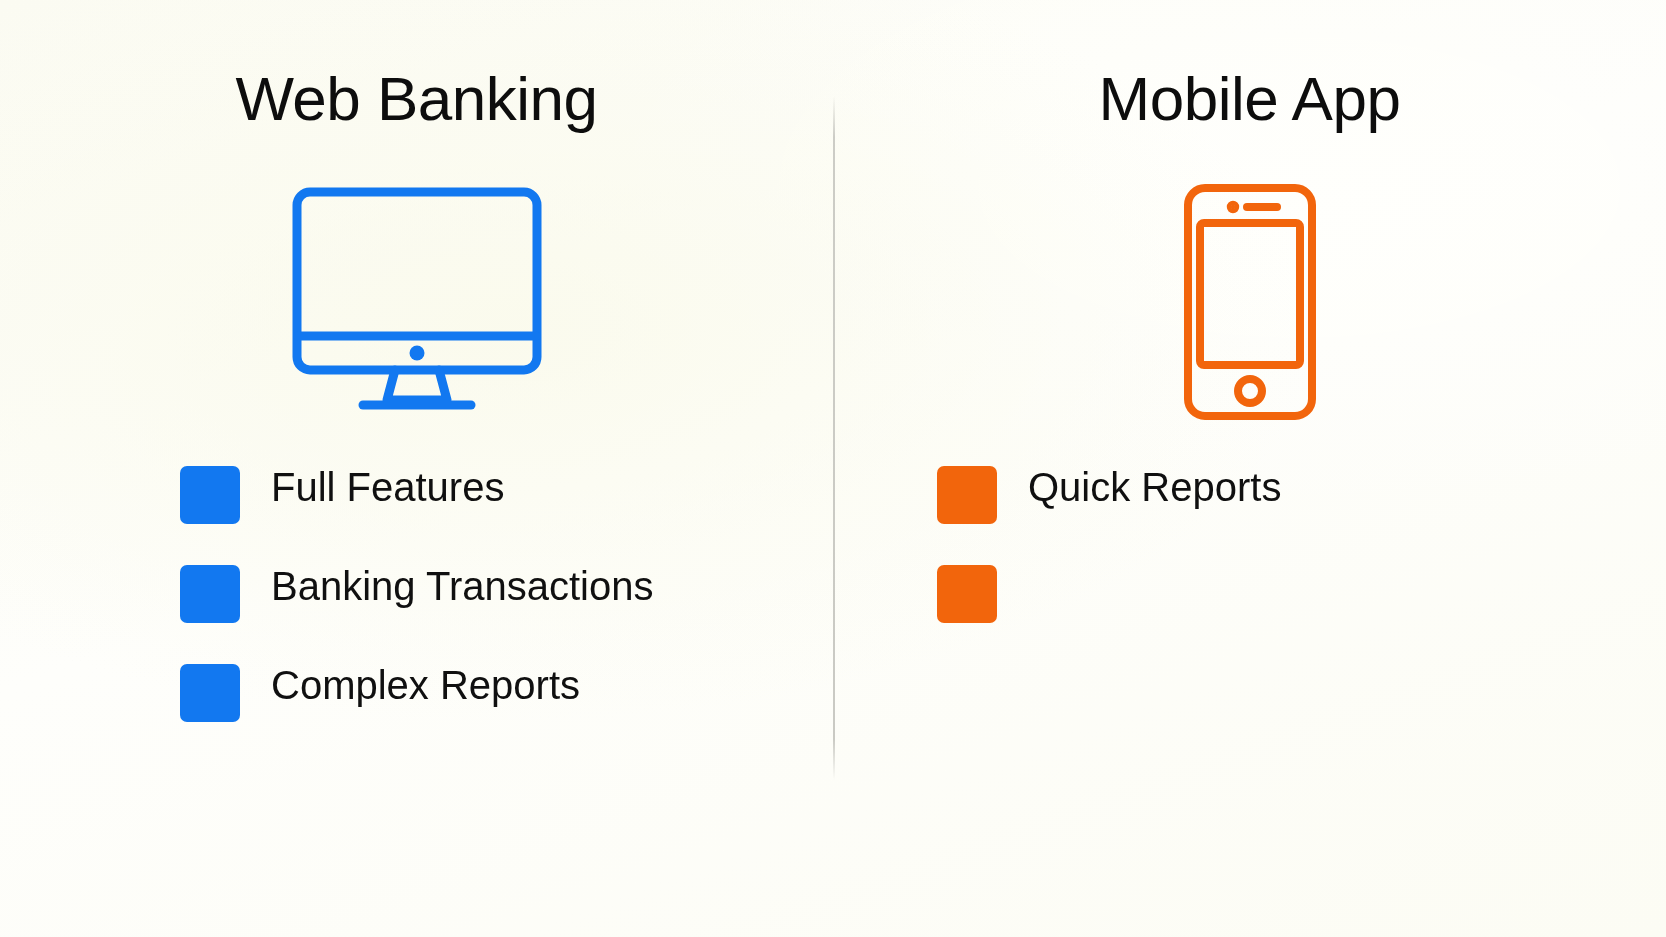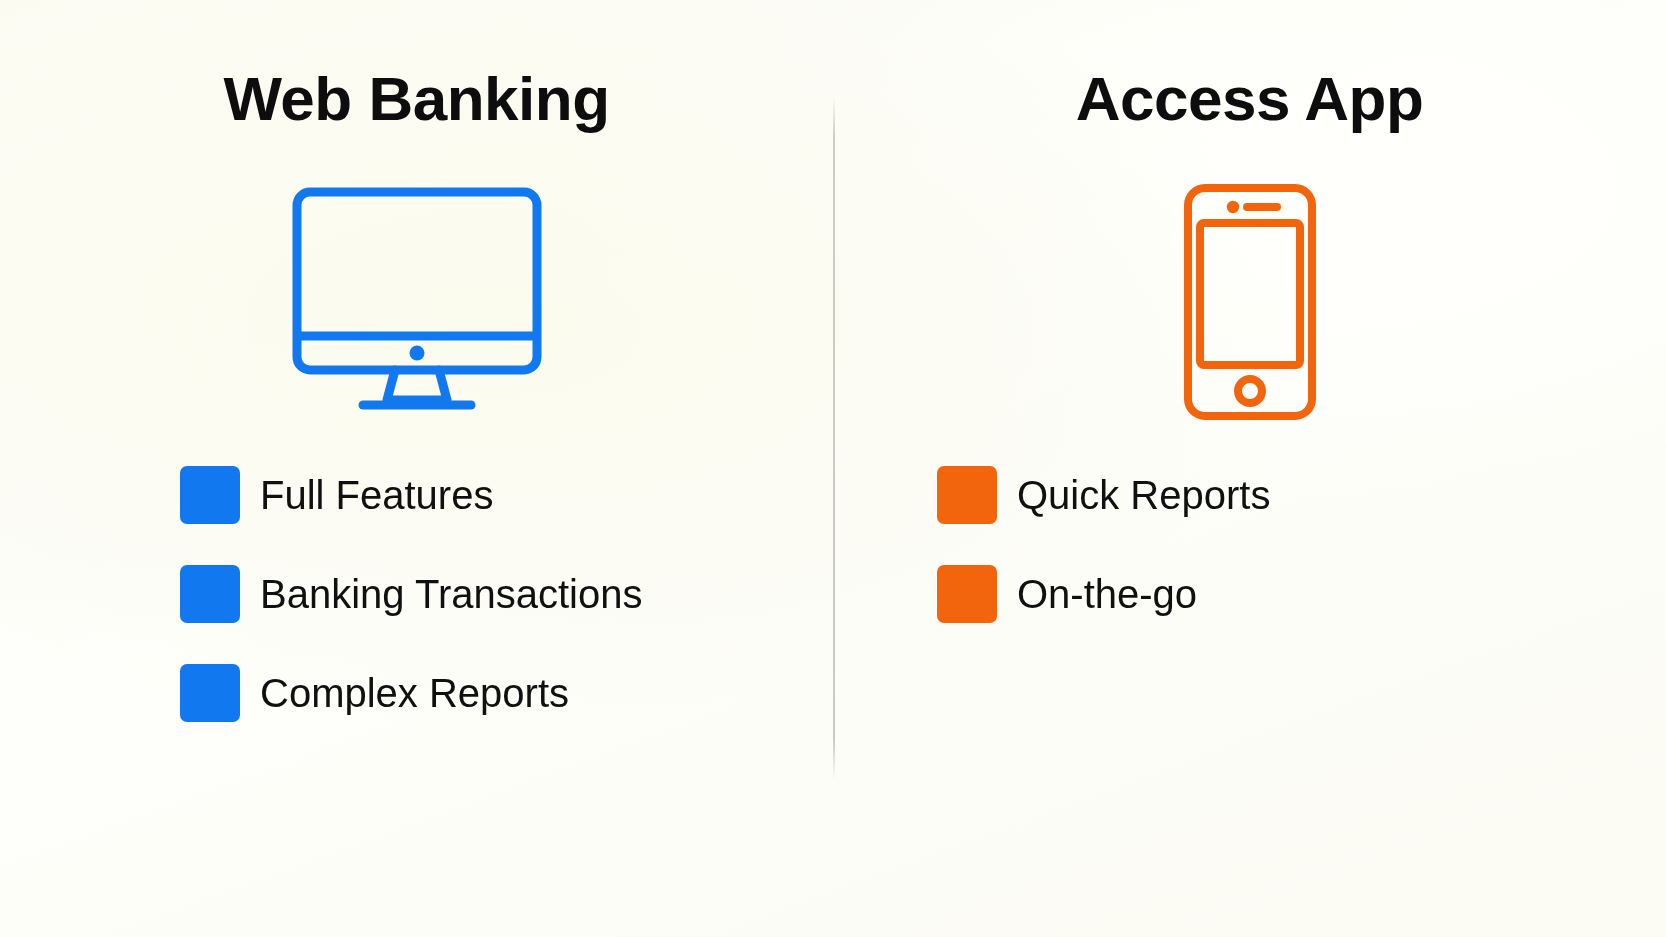--- a/index.html
+++ b/index.html
@@ -53,21 +53,21 @@
     height: 684px;
     background: linear-gradient(to bottom,
         rgba(200,200,195,0) 0%,
         rgba(196,196,190,0.85) 6%,
         rgba(196,196,190,0.9) 94%,
         rgba(200,200,195,0) 100%);
   }
 
   .col-title {
     font-size: 62px;
-    font-weight: 700;
+    font-weight: 400;
     color: #0d0d0d;
     letter-spacing: -0.5px;
     line-height: 1;
     margin: 0;
     white-space: nowrap;
   }
 
   .icon-wrap {
     margin-top: 52px;
     height: 240px;
@@ -86,22 +86,22 @@
     gap: 41px;
     align-self: flex-start;
   }
 
   .col-left .feature-list { margin-left: 180px; }
   .col-right .feature-list { margin-left: 104px; }
 
   .feature-row {
     display: flex;
     flex-direction: row;
-    align-items: center;
-    gap: 20px;
+    align-items: flex-start;
+    gap: 31px;
   }
 
   .swatch {
     width: 60px;
     height: 58px;
     border-radius: 7px;
     flex: 0 0 auto;
   }
   .swatch.blue   { background: #1278f0; }
   .swatch.orange { background: #f2650c; }
@@ -151,21 +151,21 @@
         </li>
         <li class="feature-row">
           <span class="swatch blue"></span>
           <span class="feature-label">Complex Reports</span>
         </li>
       </ul>
     </section>
 
     <section class="column col-right">
 
-      <h2 class="col-title">Access App</h2>
+      <h2 class="col-title">Mobile App</h2>
 
       <div class="icon-wrap">
 
         <svg width="134" height="238" viewBox="0 0 134 238">
           <g fill="none" stroke="#f2650c" stroke-width="8" stroke-linecap="round" stroke-linejoin="round">
             <rect x="5" y="5" width="124" height="228" rx="17" ry="17"></rect>
             <rect x="17" y="40" width="100" height="142" rx="4" ry="4"></rect>
             <line x1="64" y1="24" x2="94" y2="24"></line>
             <circle cx="50" cy="24" r="2.2" fill="#f2650c"></circle>
             <circle cx="67" cy="208" r="12"></circle>
@@ -173,21 +173,20 @@
         </svg>
       </div>
 
       <ul class="feature-list">
         <li class="feature-row">
           <span class="swatch orange"></span>
           <span class="feature-label">Quick Reports</span>
         </li>
         <li class="feature-row">
           <span class="swatch orange"></span>
-          <span class="feature-label">On-the-go</span>
         </li>
       </ul>
     </section>
 
   </div>
 
   <div class="divider"></div>
 
 </div>
 

